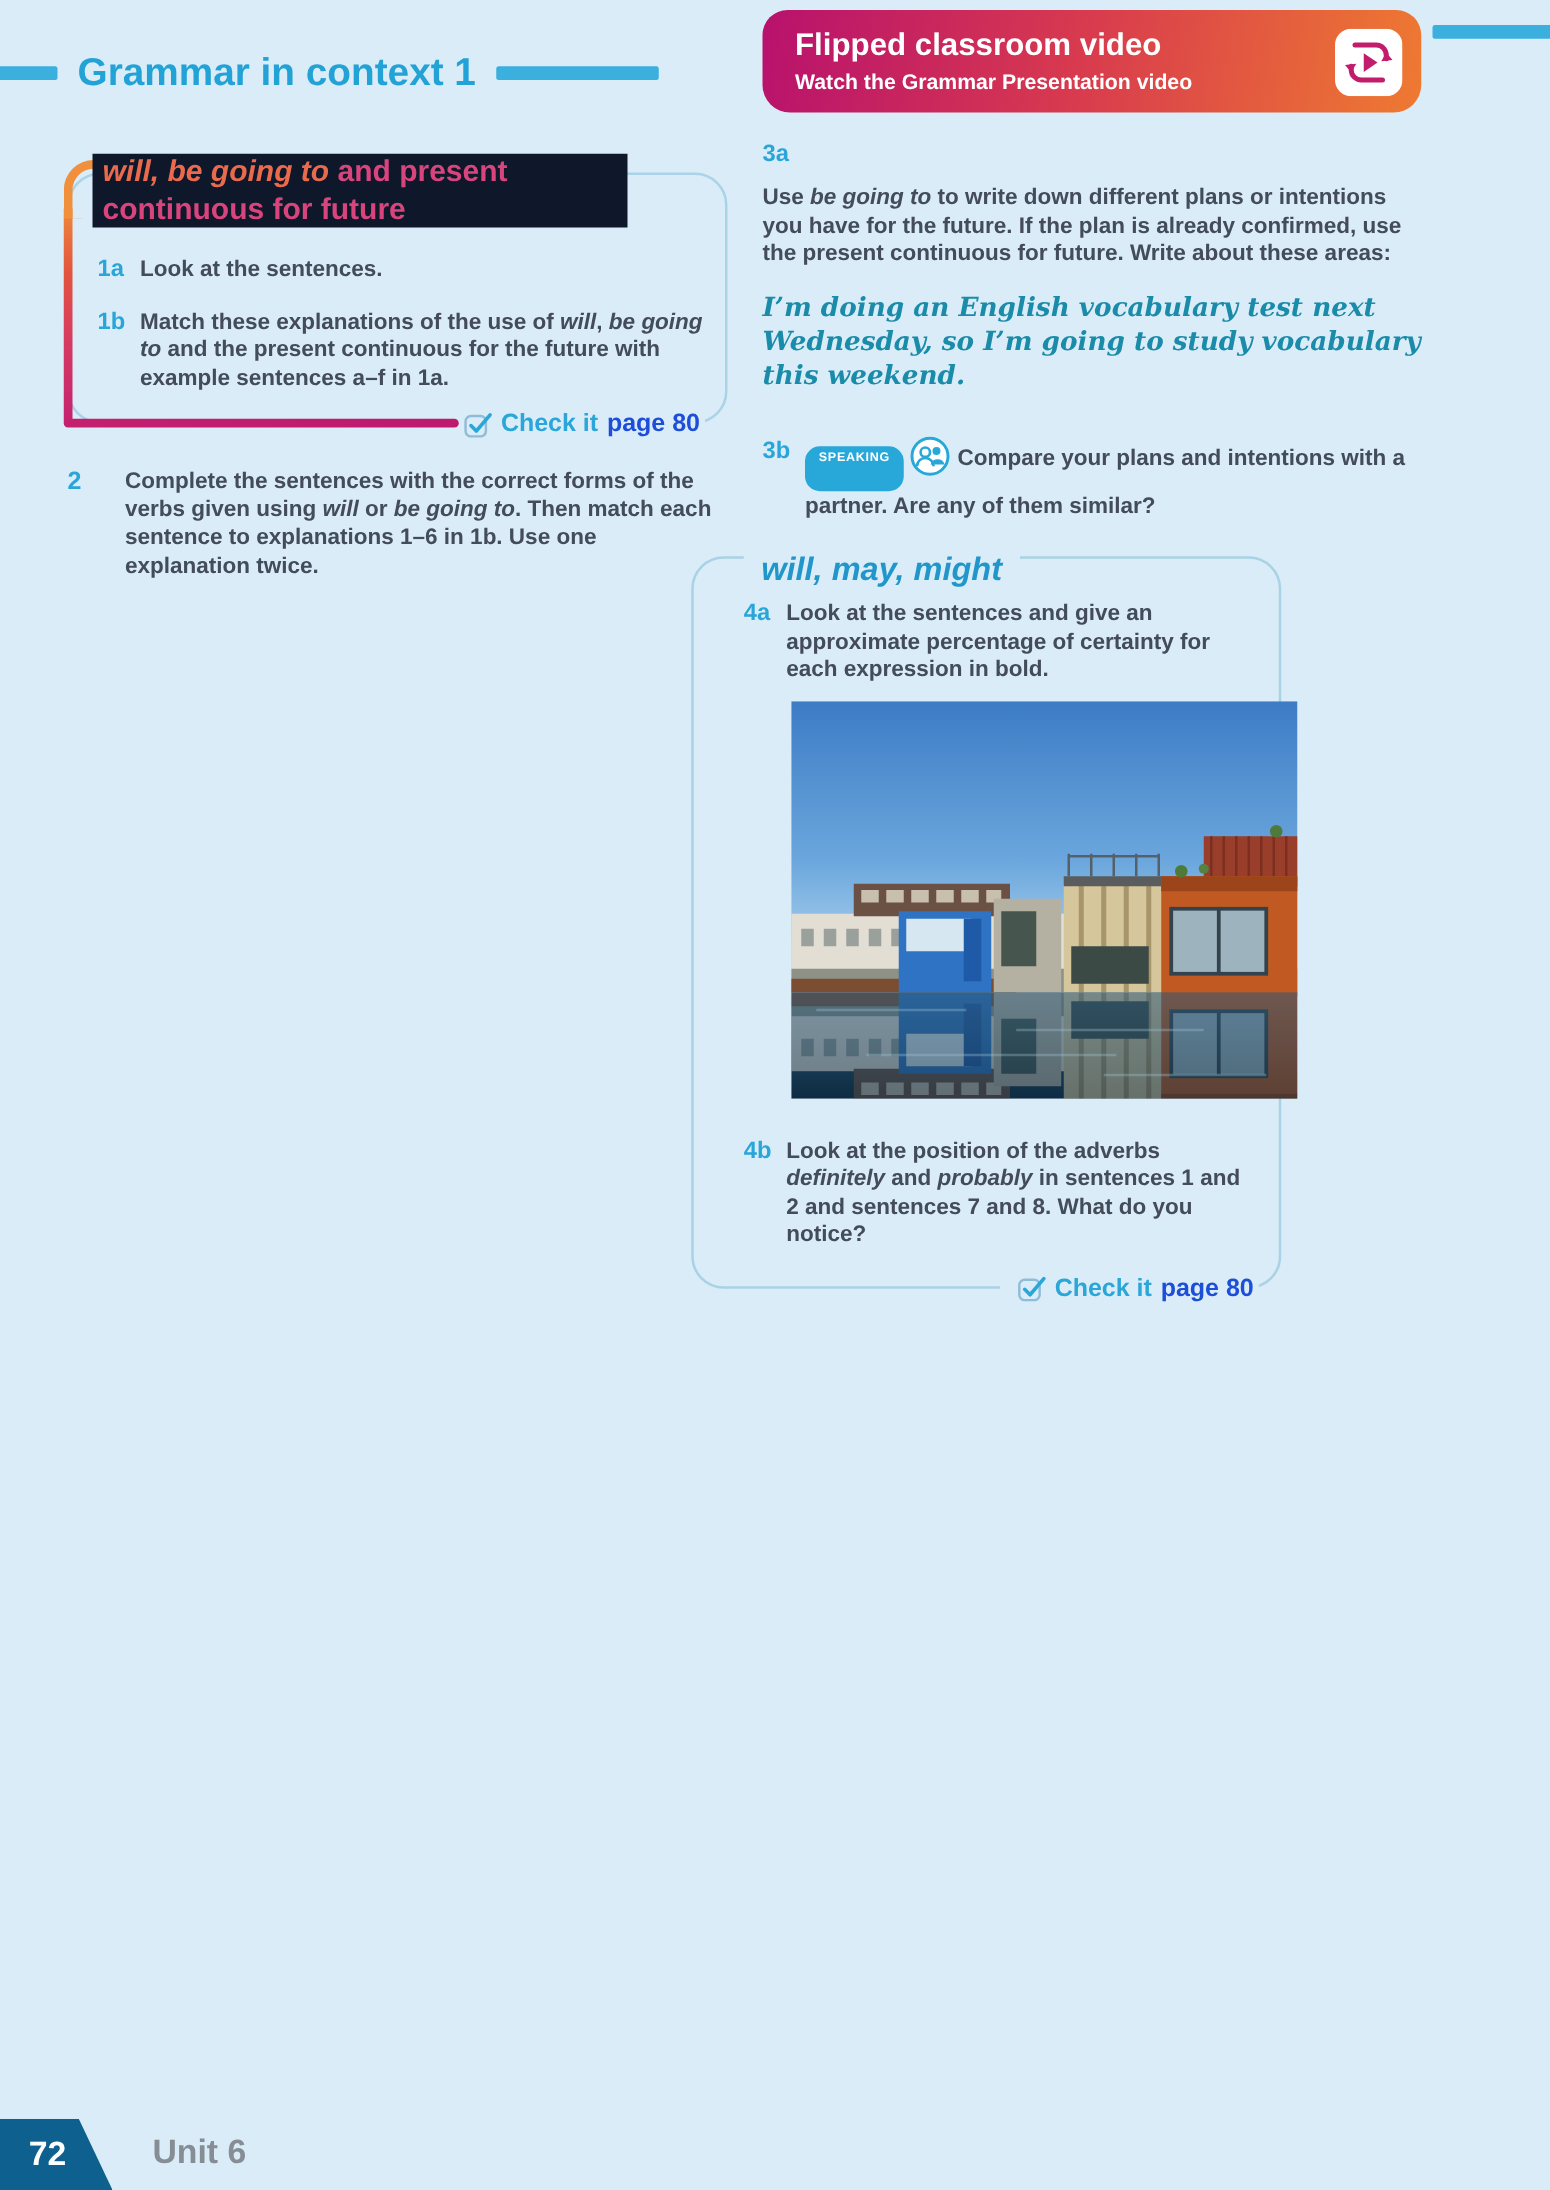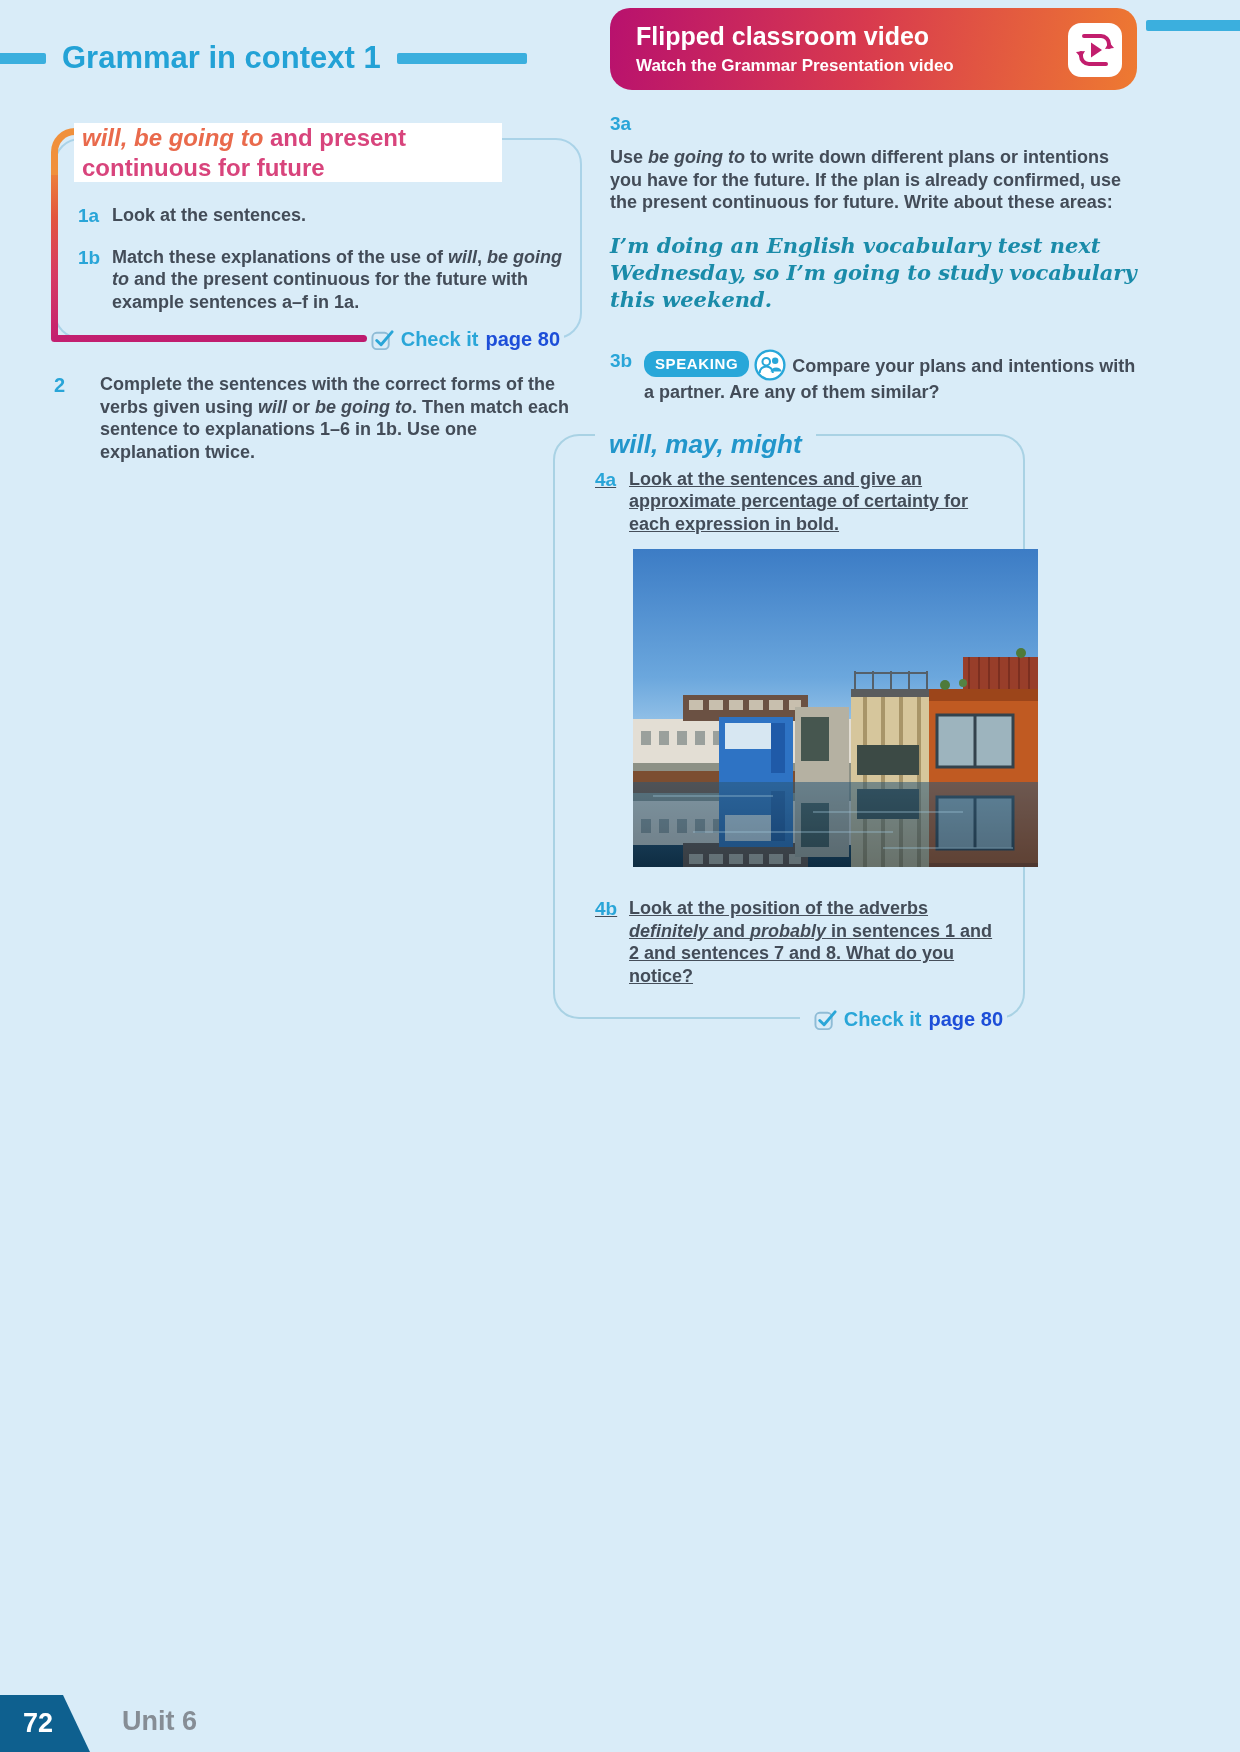--- a/index.html
+++ b/index.html
@@ -18,21 +18,21 @@
   .page-title{font-size:31px;font-weight:bold;color:#23a2d6;margin-left:16px;white-space:nowrap;}
   .dash-tr{position:absolute;right:0;top:20px;width:94px;height:11px;background:#3bafde;border-radius:2px 0 0 2px;}
   
   .gbox1{position:relative;border:2px solid #aad3e8;border-radius:26px;padding:0 14px 24px 22px;margin-top:40px;}
   .gbox1::before{content:"";position:absolute;left:-5px;top:24px;bottom:-5px;width:7px;border-radius:6px;
       background:linear-gradient(#ef8a3b,#e2553e 30%,#d63a63 62%,#c32070);}
   .gbox1::after{content:"";position:absolute;left:-3px;bottom:-5px;height:7px;width:60%;border-radius:6px;
       background:linear-gradient(90deg,#c32070,#bd1a6e);}
   .g1-hook{position:absolute;left:-5px;top:-12px;width:30px;height:40px;
       border-left:7px solid #f0903c;border-top:7px solid #f0903c;border-top-left-radius:24px;}
-  .g1-head{display:inline-block;position:relative;background:#ffffff;margin:-17px 0 4px -4px;
+  .g1-head{display:inline-block;position:relative;background:#0f172a;margin:-17px 0 4px -4px;
       padding:0 12px 0 8px;font-size:24px;font-weight:bold;line-height:1.22;max-width:408px;}
   .g1-head .seg-i{color:#e96a4c;}
   .g1-head .seg-n{color:#d8447c;}
   .g2-head .seg-n{color:#2196cb;}
   
   .task{display:flex;margin-top:18px;}
   .tnum{flex:0 0 34px;font-weight:bold;color:#29a5d8;font-size:19px;}
   .tnum-w{flex:0 0 46px;font-weight:bold;color:#29a5d8;font-size:20px;}
   .tbody{flex:1;min-width:0;}
   .instr{font-weight:bold;color:#434c58;}
@@ -42,26 +42,26 @@
   .checkit .c2{color:#1d4ed8;}
   
   .vid{position:relative;border-radius:20px 20px 22px 22px;padding:14px 84px 14px 26px;color:#fff;
       background:linear-gradient(100deg,#b8116e,#d83a4e 48%,#ee7a31);}
   .vid-title{font-size:25px;font-weight:bold;line-height:1.15;}
   .vid-sub{font-size:17px;font-weight:bold;margin-top:4px;}
   .play{position:absolute;right:15px;top:15px;width:54px;height:54px;}
   .areas{display:flex;margin:10px 0 8px 0;}
   .acol{width:226px;}
   .note{margin-top:6px;font-size:21px;line-height:1.3;font-weight:bold;}
-  .badge{display:inline-block;background:#28a7d9;color:#fff;font-weight:bold;font-size:15px;
-      letter-spacing:.6px;border-radius:12px;padding:4px 11px 3px;vertical-align:3px;margin-right:5px;}
+  .badge{display:inline-block;background:#28a7d9;color:#fff;font-weight:bold;font-size:10px;
+      letter-spacing:.6px;border-radius:12px;padding:4px 11px 19px;vertical-align:3px;margin-right:5px;}
   .sicon{display:inline-block;width:32px;height:32px;vertical-align:-9px;margin-right:6px;}
   
   .gbox2{position:relative;border:2.5px solid #a9d2e4;border-radius:26px;margin:30px 0 0 -57px;
-      width:472px;box-sizing:border-box;padding:0 18px 30px 40px;text-decoration:underline;}
+      width:472px;box-sizing:border-box;padding:0 18px 30px 40px;}
   .g2-head{display:inline-block;background:#d9ecf8;margin:-20px 0 0 0;padding:0 14px;
       font-size:26px;font-weight:bold;font-style:italic;line-height:1.15;}
   .photo{display:block;margin:14px 0 18px 38px;width:405px;height:318px;border:0;}
   
   .pgnum{position:absolute;left:0;bottom:0;width:90px;height:57px;background:#0e608f;color:#fff;
       font-size:27px;font-weight:bold;display:flex;align-items:center;justify-content:center;
       clip-path:polygon(0 0,70% 0,100% 100%,0 100%);padding-right:14px;box-sizing:border-box;}
   .unit{position:absolute;left:122px;bottom:13px;color:#868d95;font-size:27px;font-weight:bold;}
 </style>
 </head>

